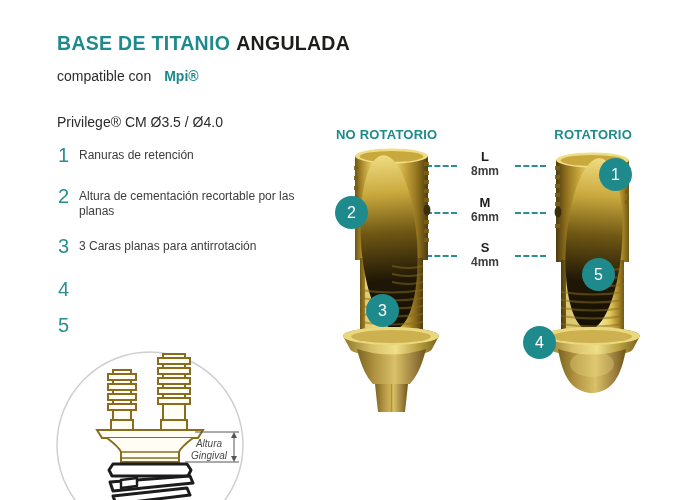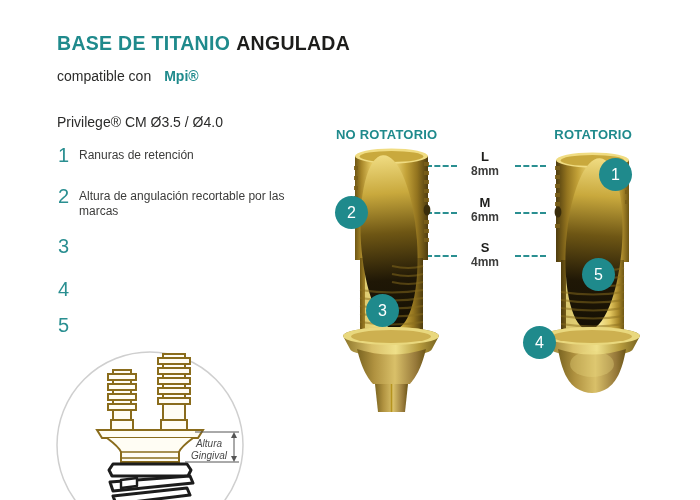--- a/index.html
+++ b/index.html
@@ -61,24 +61,25 @@
     <span>compatible con</span><span class="brand">Mpi®</span>
   </div>
   <div class="prodline">Privilege® CM Ø3.5 / Ø4.0</div>
 
   <div class="feature f1">
     <div class="num">1</div>
     <div class="txt">Ranuras de retención</div>
   </div>
   <div class="feature f2">
     <div class="num">2</div>
-    <div class="txt">Altura de angulación recortable por las marcas</div>
+    <div class="txt">Altura de cementación recortable por las planas</div>
   </div>
   <div class="feature f3">
     <div class="num">3</div>
+    <div class="txt">3 Caras planas para antirrotación</div>
   </div>
   <div class="feature f4">
     <div class="num">4</div>
   </div>
   <div class="feature f5">
     <div class="num">5</div>
   </div>
 
   <div class="fig-header fh-left">NO ROTATORIO</div>
   <div class="fig-header fh-right">ROTATORIO</div>

